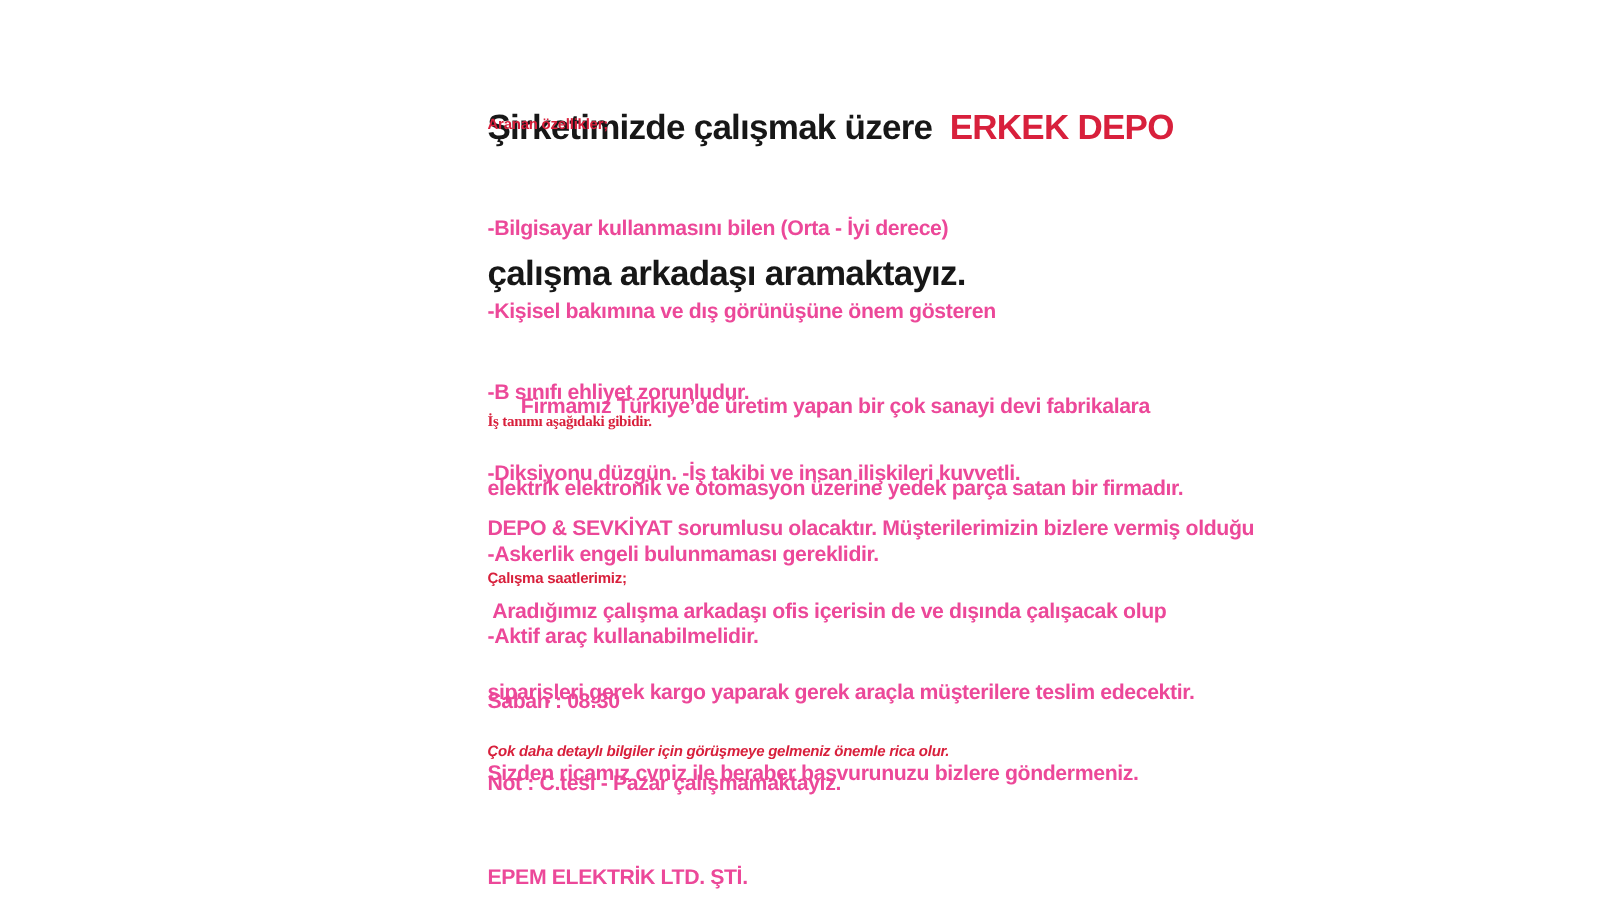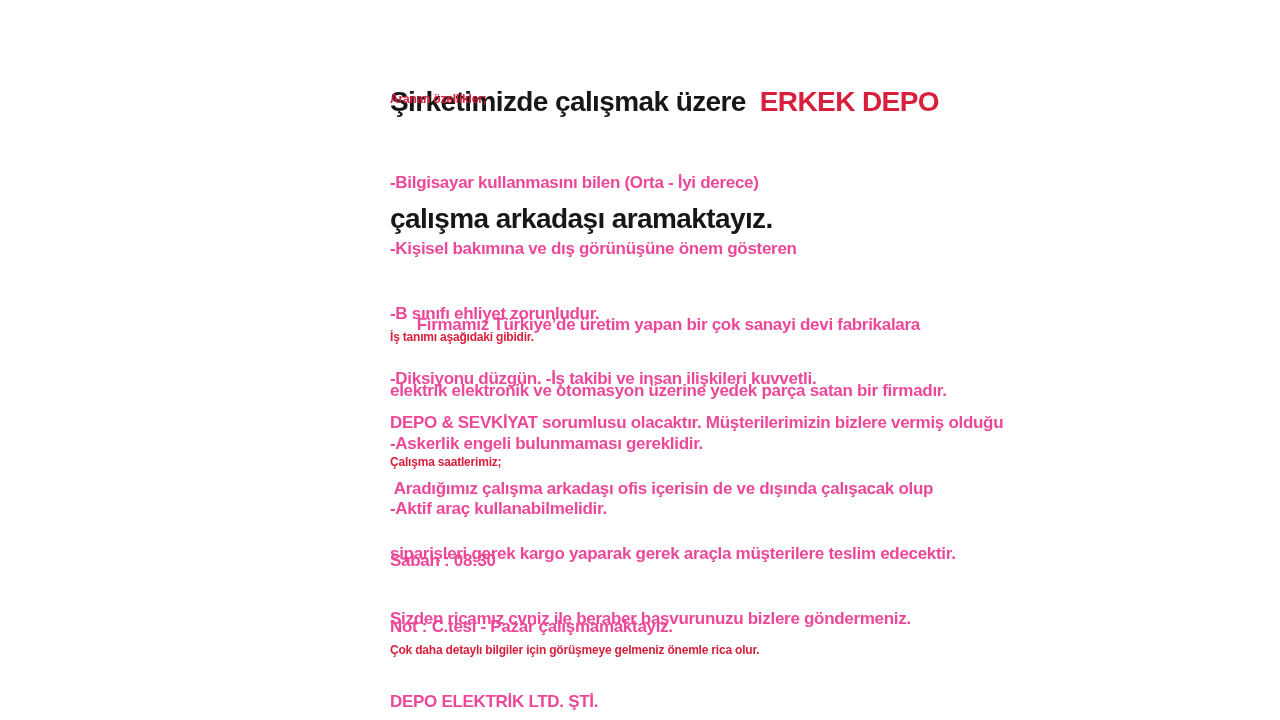--- a/index.html
+++ b/index.html
@@ -42,25 +42,25 @@
     font-size: 17px;
     font-weight: 700;
     color: #ec4899;
     line-height: 21.7px;
     letter-spacing: -0.3px;
     white-space: pre;
   }
   .t-requirements-title { top: 92px; }
   .t-requirements      { top: 129px; }
   .t-company           { top: 271px; text-align: center; }
-  .t-job-title         { top: 330px; }
+  .t-job-title         { top: 330px; font-family: Liberation Serif, serif; }
   .t-job               { top: 369px; }
   .t-hours-title       { top: 455px; }
   .t-hours             { top: 507px; }
-  .t-closing           { top: 643px; }
+  .t-closing           { top: 594px; font-style: italic; }
   .t-contact           { top: 648px; }
   .line { white-space: pre; }
 </style>
 </head>
 <body>
 
 <div class="page">
 
   <div class="blk heading">
     <div class="line"><span>Şirketimizde çalışmak üzere</span><span class="red-strong">ERKEK DEPO</span></div>
@@ -96,18 +96,18 @@
 
   <div class="blk body-text t-hours">
     <div class="line">Sabah : 08:30</div>
     <div class="line">Not : C.tesi - Pazar çalışmamaktayız.</div>
     
   </div>
 
   <div class="blk red-title t-closing">Çok daha detaylı bilgiler için görüşmeye gelmeniz önemle rica olur.</div>
 
   <div class="blk body-text t-contact">
-    <div class="line">DEPO ELEKTRİK LTD. ŞTİ.</div>
+    <div class="line">EPEM ELEKTRİK LTD. ŞTİ.</div>
     
     
   </div>
 
 </div>
 
 </body></html>

